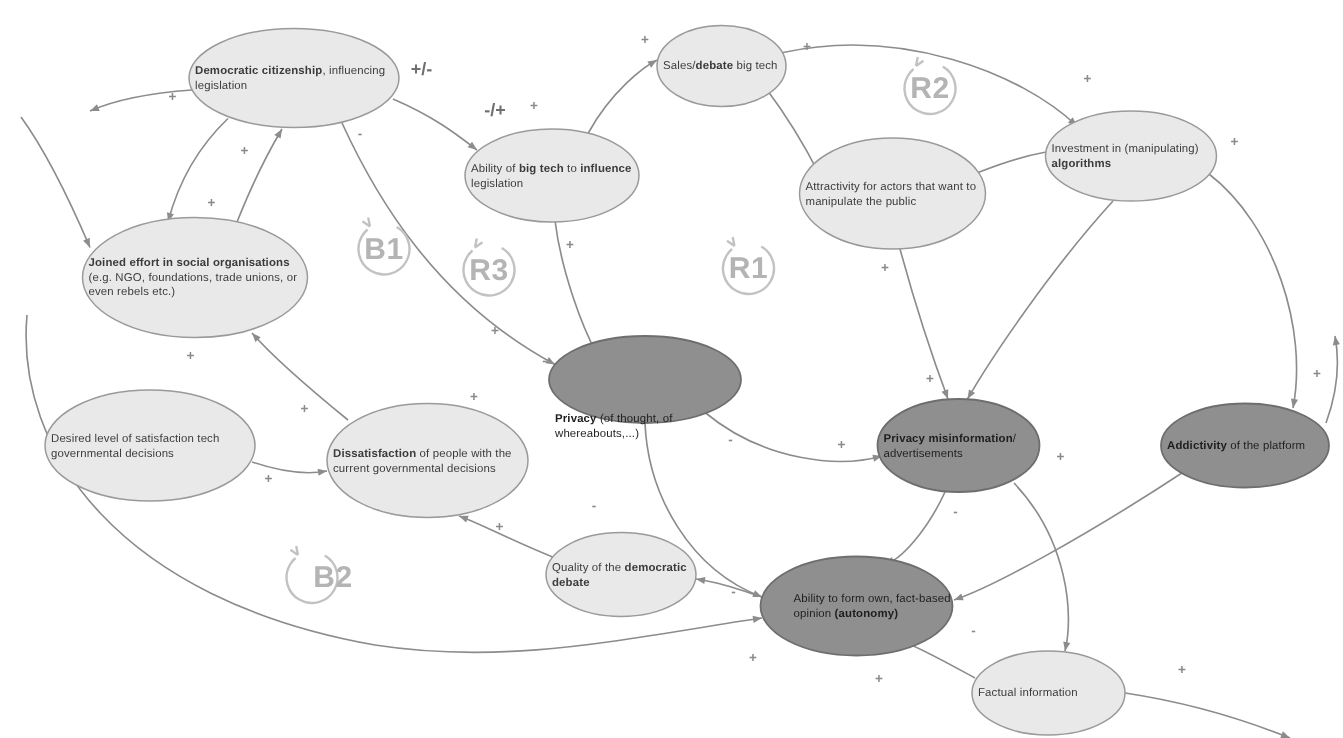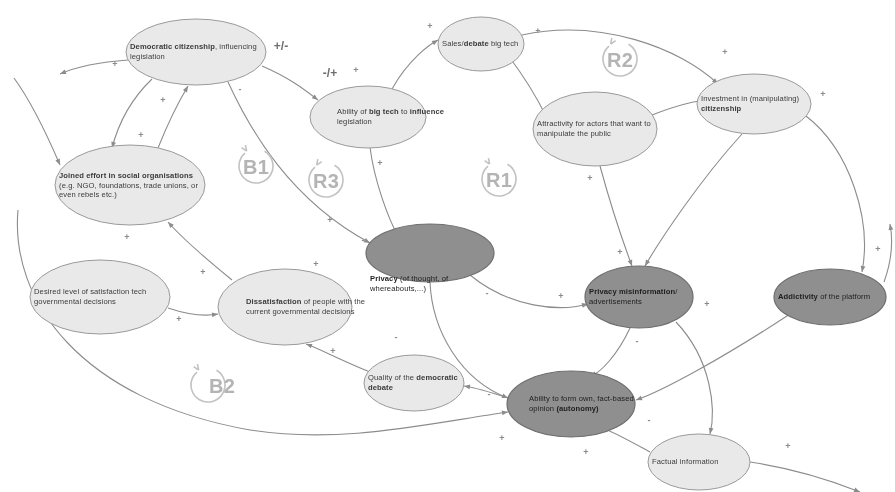--- a/index.html
+++ b/index.html
@@ -182,25 +182,25 @@
         <path d="M 610.65,44.04 l 5,-3.5 m -5,3.5 l 1.2,-6" class="loop-arrow"></path>
         <circle cx="326" cy="180" r="17" class="loop-circle" stroke-dasharray="85.45132017764239 106.81415022205297" transform="rotate(-60 326 180)"></circle>
         <path d="M 316.65,165.04 l 5,-3.5 m -5,3.5 l 1.2,-6" class="loop-arrow"></path>
       </g>
   </svg>
 
   <div id="labels-layer">
       <div class="node-label" style="left: 196px; top: 52px; width: 132px;"><b>Democratic citizenship</b>, influencing legislation</div>
       <div class="node-label" style="left: 130px; top: 185px; width: 142px;"><b>Joined effort in social organisations</b> (e.g. NGO, foundations, trade unions, or even rebels etc.)</div>
       <div class="node-label" style="left: 100px; top: 297px; width: 132px;">Desired level of satisfaction tech governmental decisions</div>
-      <div class="node-label" style="left: 285px; top: 307px; width: 126px; margin-left: 24px;"><b>Dissatisfaction</b> of people with the current governmental decisions</div>
-      <div class="node-label" style="left: 368px; top: 117px; width: 108px; margin-left: 23px;">Ability of <b>big tech</b> to <b>influence</b> legislation</div>
+      <div class="node-label" style="left: 285px; top: 307px; width: 126px;"><b>Dissatisfaction</b> of people with the current governmental decisions</div>
+      <div class="node-label" style="left: 368px; top: 117px; width: 108px;">Ability of <b>big tech</b> to <b>influence</b> legislation</div>
       <div class="node-label" style="left: 481px; top: 44px; width: 78px;">Sales/<b>debate</b> big tech</div>
       <div class="node-label" style="left: 595px; top: 129px; width: 116px;">Attractivity for actors that want to manipulate the public</div>
-      <div class="node-label" style="left: 754px; top: 104px; width: 106px;">Investment in (manipulating) <b>citizenship</b></div>
+      <div class="node-label" style="left: 754px; top: 104px; width: 106px;">Investment in (manipulating) <b>algorithms</b></div>
       <div class="node-label dark" style="left: 430px; top: 253px; width: 120px; margin-top: 31px;"><b>Privacy</b> (of thought, of whereabouts,...)</div>
       <div class="node-label dark" style="left: 639px; top: 297px; width: 100px;"><b>Privacy misinformation</b>/ advertisements</div>
       <div class="node-label dark" style="left: 830px; top: 297px; width: 104px;"><b>Addictivity</b> of the platform</div>
       <div class="node-label" style="left: 414px; top: 383px; width: 92px;">Quality of the <b>democratic debate</b></div>
       <div class="node-label dark" style="left: 571px; top: 404px; width: 120px; margin-left: 18px;">Ability to form own, fact-based opinion <b>(autonomy)</b></div>
       <div class="node-label" style="left: 699px; top: 462px; width: 94px;">Factual information</div>
     </div>
   <div id="loop-labels-layer">
       <div class="loop-label" style="left: 256px; top: 167px;">B1</div>
       <div class="loop-label" style="left: 208px; top: 386px; padding-left: 28px;">B2</div>

